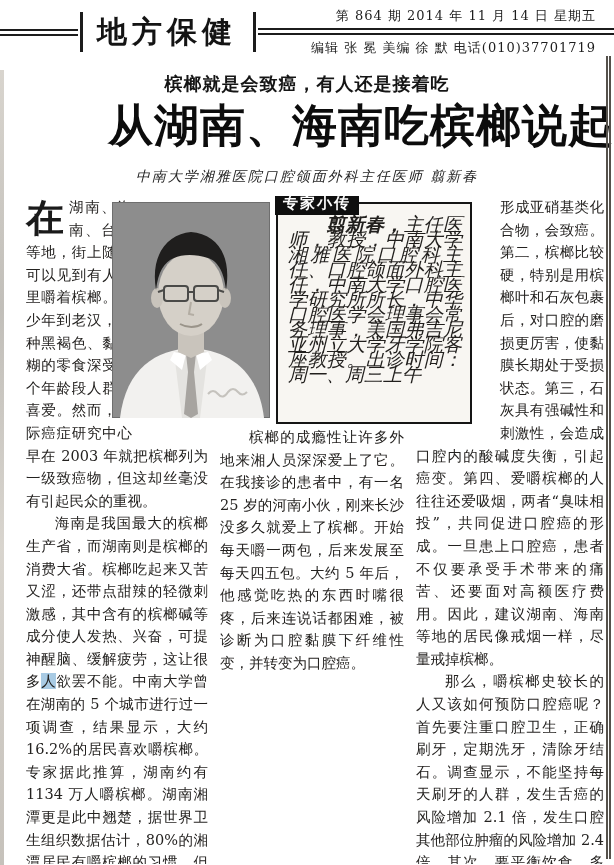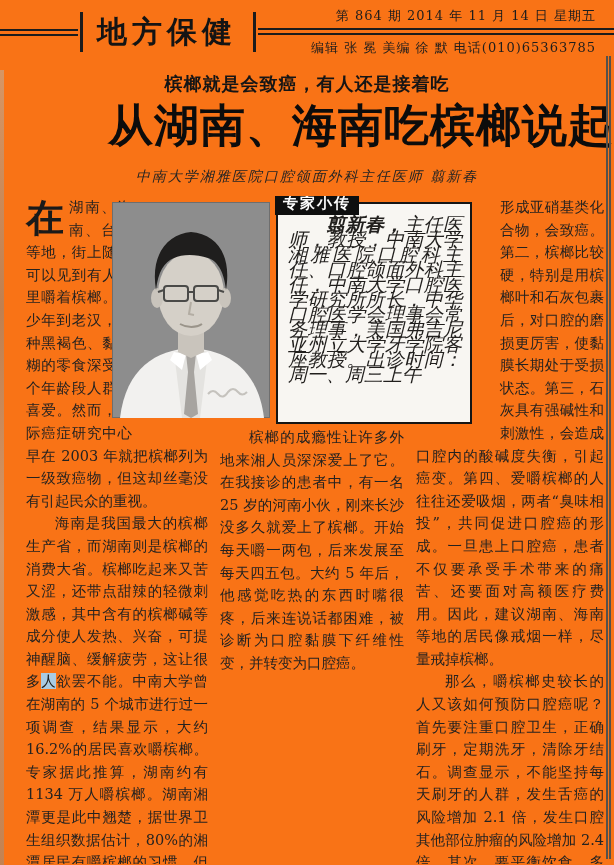--- a/index.html
+++ b/index.html
@@ -1,19 +1,19 @@
 <!DOCTYPE html>
 <html><head>
 <meta charset="utf-8">
 <style>
   * { margin:0; padding:0; box-sizing:border-box; }
   html,body { background:#e9e7e2; }
   .page {
     position:relative; width:614px; height:865px; margin:0 auto;
-    background:#f97316; color:#22201e; overflow:hidden;
+    background:#ffffff; color:#22201e; overflow:hidden;
     font-family:"DejaVu Serif", serif;
   }
   .left-edge { position:absolute; left:0; top:70px; bottom:0; width:4px;
     background:linear-gradient(#b9b2a6, #8f8a80 30%, #b9b2a6 60%, #978f83); opacity:.55; }
   .right-border { position:absolute; top:56px; right:3px; bottom:6px; width:0;
     border-left:5px double #55514b; }
 
   
   .header { display:flex; align-items:center; height:60px; padding-top:4px; }
   .rule-left { flex:0 0 78px; height:7px; border-top:2px solid #1c1c1c; border-bottom:2px solid #1c1c1c; }
@@ -72,21 +72,21 @@
   <div class="right-border"></div>
 
   <div class="header">
     <div class="rule-left"></div>
     <div class="vbar"></div>
     <div class="mast-title">地方保健</div>
     <div class="vbar"></div>
     <div class="mast-right">
       <div class="issue-line">第 864 期  2014 年 11 月 14 日  星期五</div>
       <div class="dbl-rule"></div>
-      <div class="editor-line">编辑 张 冕 美编 徐 默 电话(010)65363785</div>
+      <div class="editor-line">编辑 张 冕 美编 徐 默 电话(010)37701719</div>
     </div>
   </div>
 
   <div class="kicker">槟榔就是会致癌，有人还是接着吃</div>
   <div class="main-title">从湖南、海南吃槟榔说起</div>
   <div class="byline">中南大学湘雅医院口腔颌面外科主任医师  翦新春</div>
 
   <div class="article">
 
     <div class="photo-bio">

